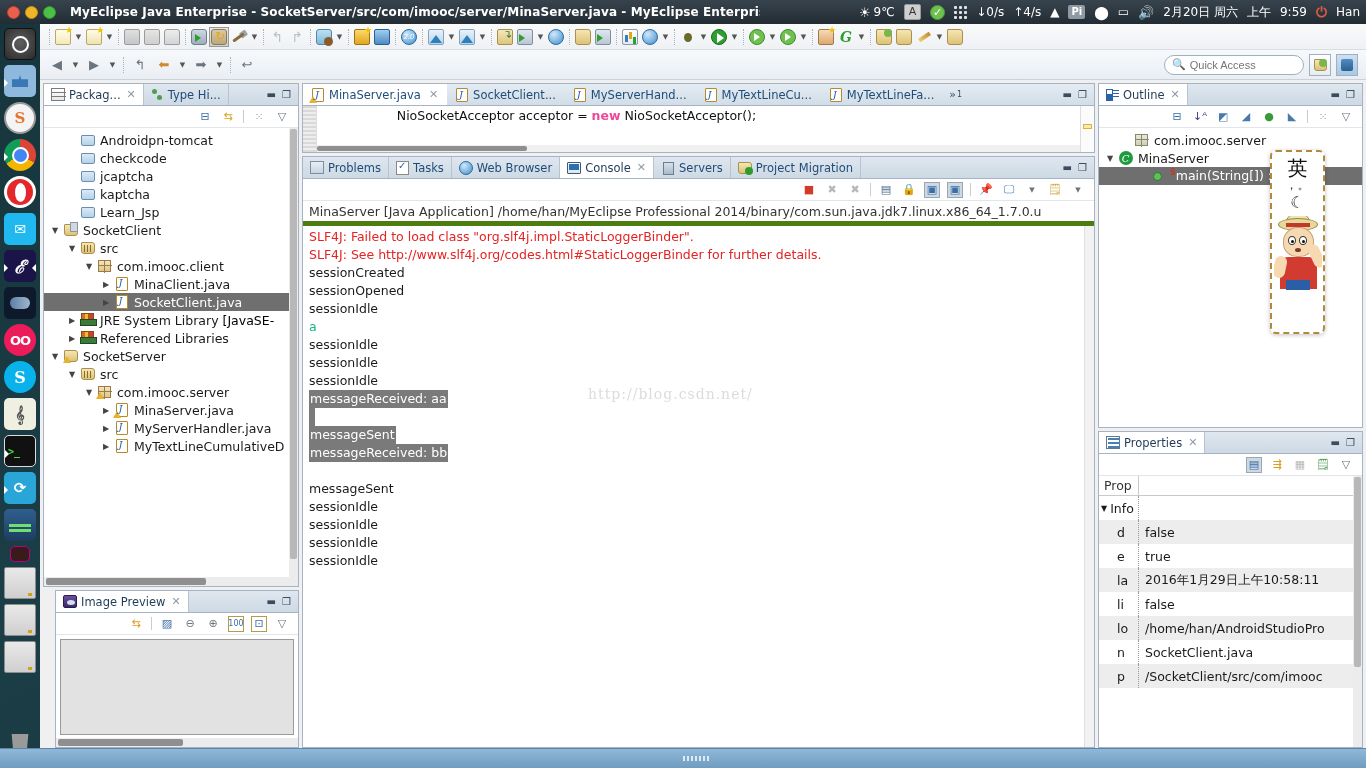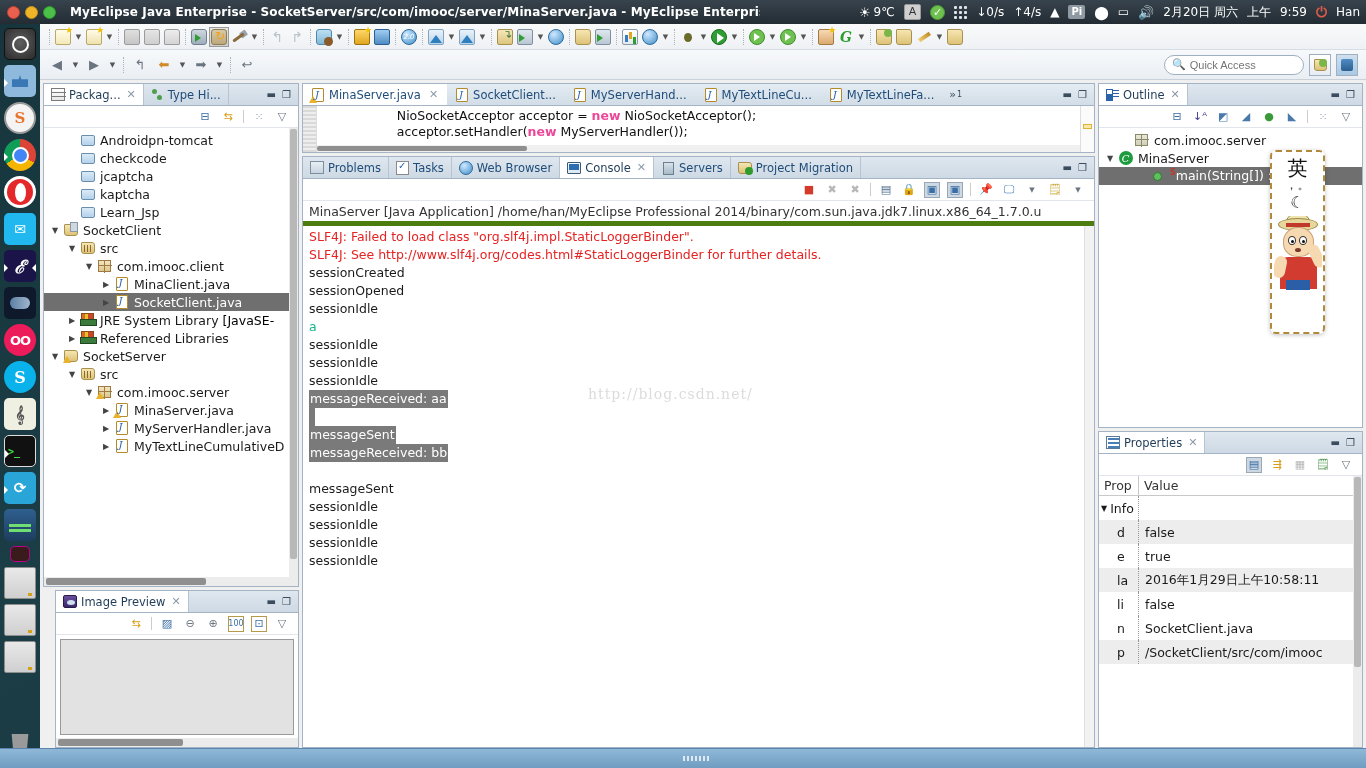--- a/index.html
+++ b/index.html
@@ -881,21 +881,21 @@
               <span class="ecbadge">1</span>
             </div>
             <div style="flex:1;"></div>
             <div class="vctl">
               <span>▬</span>
               <span>❐</span>
             </div>
           </div>
           <div id="editorBody">
             <div class="rulerCol"></div>
-            <div class="code" id="codeArea"><div><span>        NioSocketAcceptor acceptor = </span><span class="kw">new</span><span> NioSocketAcceptor();</span></div><div><span>        acceptor.setHandler(</span><span class="kw">new</span><span> MyServerHandler());</span></div></div>
+            <div class="code" id="codeArea"><div><span>        NioSocketAcceptor acceptor = </span><span class="kw">new</span><span> NioSocketAcceptor();</span></div></div>
             <div class="edRight">
                 <i class="edMark"></i>
               </div>
             <div class="edHsc">
                 <i></i>
               </div>
           </div>
         </div>
 
         <div class="view" id="consoleView">
@@ -1049,21 +1049,20 @@
             <span class="vtb" style="background:#cdd8e2;border:1px solid #9aa8b6;color:#3a6ea5;">▤</span>
             <span class="vtb" style="color:#d8a01e;">⇶</span>
             <span class="vtb" style="color:#b8b8b8;">▦</span>
             <span class="vtb" style="color:#3a8a3a;">🗒</span>
             <span class="vtb">▽</span>
           </div>
           <div class="vbody">
             <div class="ptable">
               <div class="phead">
                 <div class="pc1">Prop</div>
-                <div class="pc2">Value</div>
               </div>
               <div id="propRows">
                   <div class="prow grp">
                     <div class="pc1" style=""><span style="font-size:8px;margin-right:3px;">▼</span>Info</div>
                     <div class="pc2"></div>
                   </div>
                   <div class="prow alt">
                     <div class="pc1" style="padding-left:18px;">d</div>
                     <div class="pc2">false</div>
                   </div>
@@ -1072,20 +1071,24 @@
                     <div class="pc2">true</div>
                   </div>
                   <div class="prow alt">
                     <div class="pc1" style="padding-left:18px;">la</div>
                     <div class="pc2">2016年1月29日上午10:58:11</div>
                   </div>
                   <div class="prow">
                     <div class="pc1" style="padding-left:18px;">li</div>
                     <div class="pc2">false</div>
                   </div>
+                  <div class="prow alt">
+                    <div class="pc1" style="padding-left:18px;">lo</div>
+                    <div class="pc2">/home/han/AndroidStudioPro</div>
+                  </div>
                   <div class="prow">
                     <div class="pc1" style="padding-left:18px;">n</div>
                     <div class="pc2">SocketClient.java</div>
                   </div>
                   <div class="prow alt">
                     <div class="pc1" style="padding-left:18px;">p</div>
                     <div class="pc2">/SocketClient/src/com/imooc</div>
                   </div>
                 </div>
             </div>

